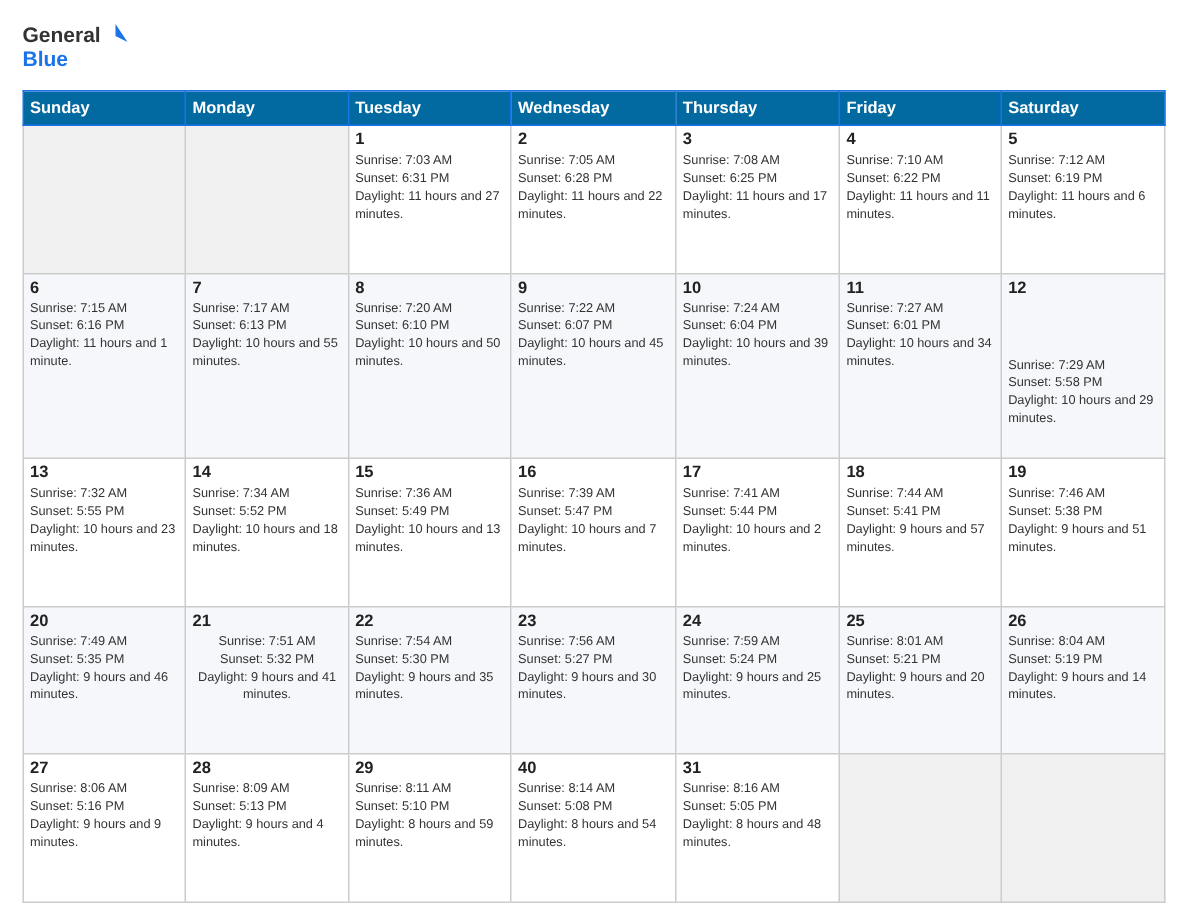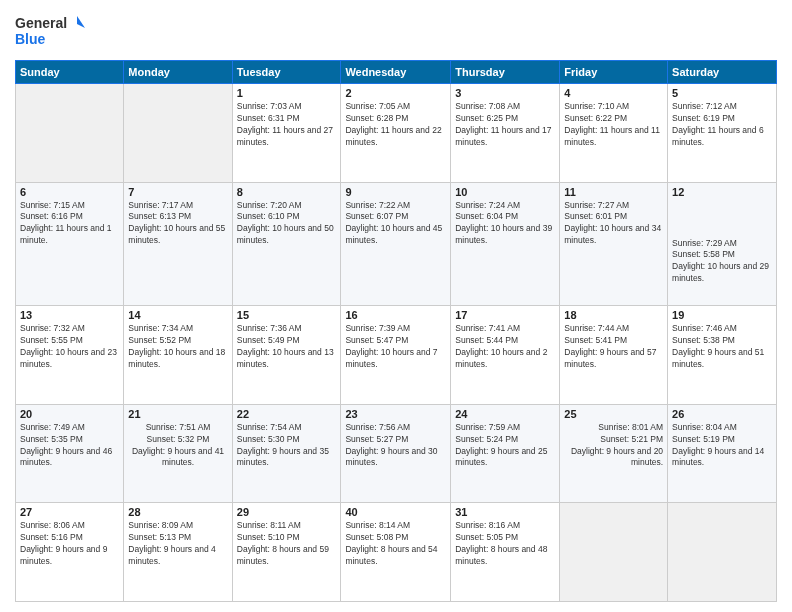--- a/index.html
+++ b/index.html
@@ -266,21 +266,21 @@
 Daylight: 9 hours and 30 minutes.</div>
           </td>
           <td>
             <div class="day-number">24</div>
             <div class="day-info" style="white-space: pre-line;">Sunrise: 7:59 AM
 Sunset: 5:24 PM
 Daylight: 9 hours and 25 minutes.</div>
           </td>
           <td>
             <div class="day-number">25</div>
-            <div class="day-info" style="white-space: pre-line; text-align: right;">Sunrise: 8:01 AM
+            <div class="day-info" style="white-space: pre-line;">Sunrise: 8:01 AM
 Sunset: 5:21 PM
 Daylight: 9 hours and 20 minutes.</div>
           </td>
           <td>
             <div class="day-number">26</div>
             <div class="day-info" style="white-space: pre-line;">Sunrise: 8:04 AM
 Sunset: 5:19 PM
 Daylight: 9 hours and 14 minutes.</div>
           </td>
         </tr>

